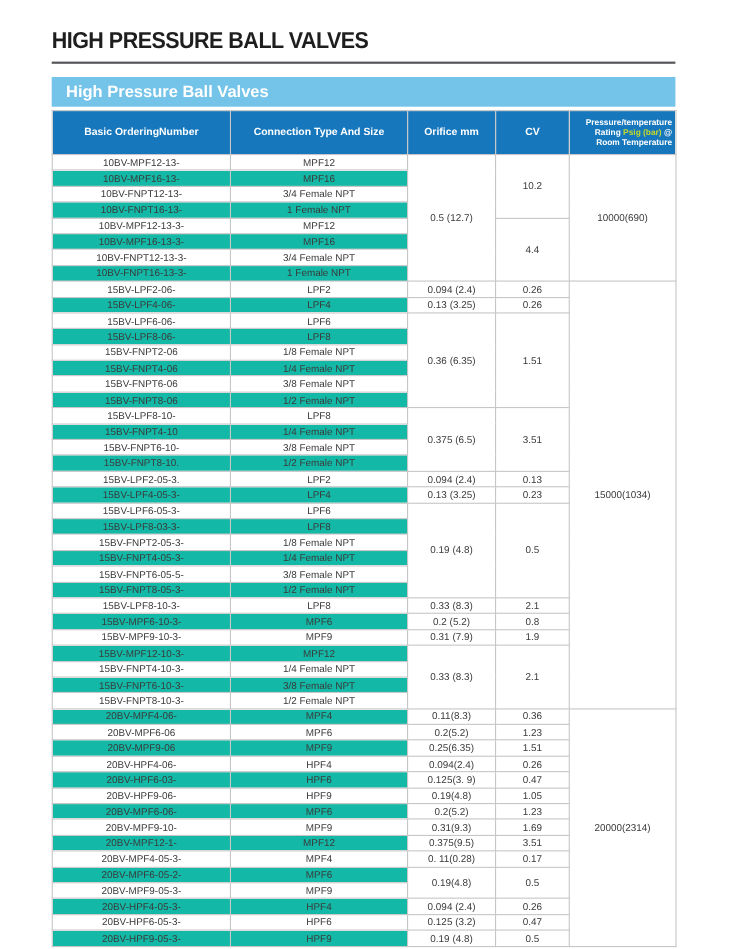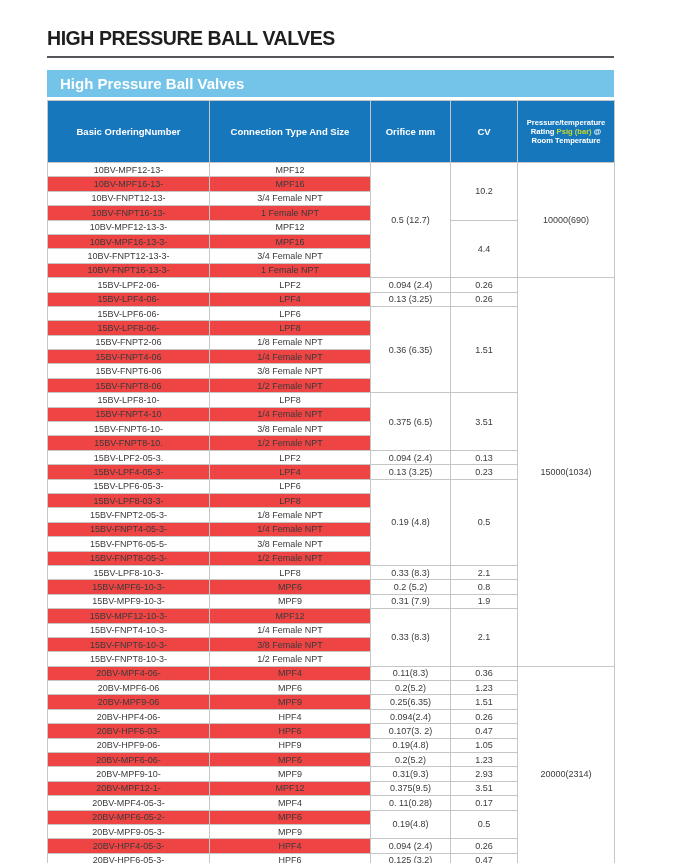--- a/index.html
+++ b/index.html
@@ -28,33 +28,33 @@
     width:567px;border-collapse:collapse;table-layout:fixed;
   }
   table.valves th, table.valves td{
     border:1px solid #c6c6c6;
     overflow:hidden;white-space:nowrap;
   }
   thead tr{background:#1677bd;}
   thead th{
     height:31px;color:#ffffff;font-weight:bold;font-size:9.5px;
     text-align:center;border:1px solid #3a92cf;border-bottom:1px solid #c6c6c6;
-    padding:15px 2px;
+    padding:4px 2px;
   }
   thead th.pressure-th{
-    font-size:7.6px;text-align:center;line-height:1.2;
+    font-size:7.6px;text-align:right;line-height:1.2;
     white-space:normal;padding:2px 3px;
   }
   .psig{color:#c3d82f;}
   tbody td{
     height:13.4px;padding:0 2px;
     font-size:9px;color:#3a3a3a;text-align:center;
     background:#ffffff;vertical-align:middle;
   }
-  tbody td.stripe{background:#ef4444;}
+  tbody td.stripe{background:#14b8a6;}
 </style>
 </head>
 <body>
 
 <div class="page">
   <h1 class="page-title">HIGH PRESSURE BALL VALVES</h1>
   <div class="title-rule"></div>
 
   <div class="banner">
     <span>High Pressure Ball Valves</span>
@@ -266,40 +266,40 @@
         </tr>
         <tr>
           <td>20BV-HPF4-06-</td>
           <td>HPF4</td>
           <td>0.094(2.4)</td>
           <td>0.26</td>
         </tr>
         <tr>
           <td class="stripe">20BV-HPF6-03-</td>
           <td class="stripe">HPF6</td>
-          <td>0.107(3. 2)</td>
+          <td>0.125(3. 9)</td>
           <td>0.47</td>
         </tr>
         <tr>
           <td>20BV-HPF9-06-</td>
           <td>HPF9</td>
           <td>0.19(4.8)</td>
           <td>1.05</td>
         </tr>
         <tr>
           <td class="stripe">20BV-MPF6-06-</td>
           <td class="stripe">MPF6</td>
           <td>0.2(5.2)</td>
           <td>1.23</td>
         </tr>
         <tr>
           <td>20BV-MPF9-10-</td>
           <td>MPF9</td>
           <td>0.31(9.3)</td>
-          <td>2.93</td>
+          <td>1.69</td>
         </tr>
         <tr>
           <td class="stripe">20BV-MPF12-1-</td>
           <td class="stripe">MPF12</td>
           <td>0.375(9.5)</td>
           <td>3.51</td>
         </tr>
         <tr>
           <td>20BV-MPF4-05-3-</td>
           <td>MPF4</td>

